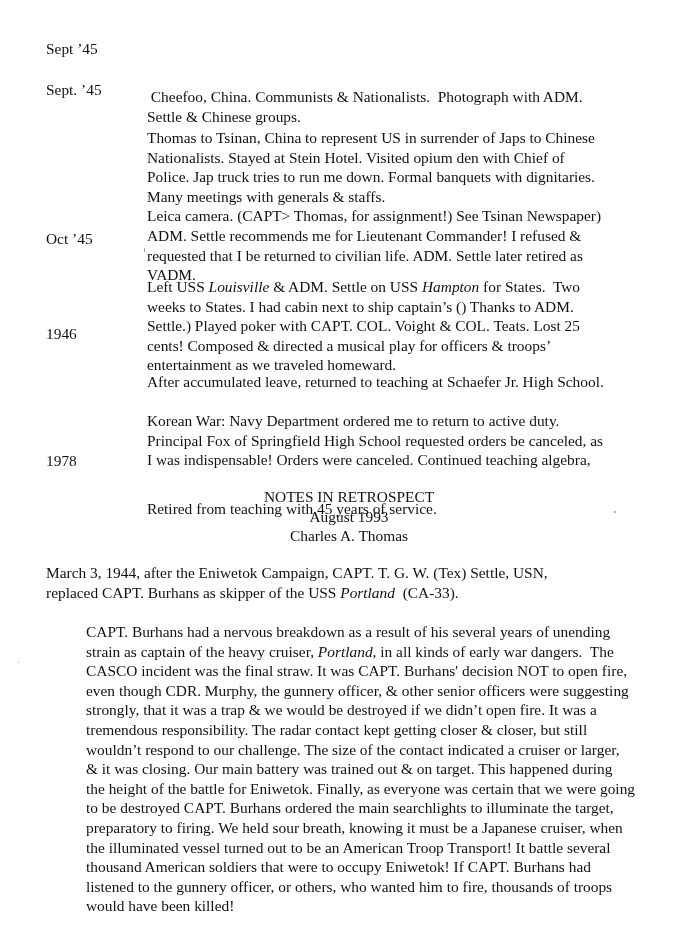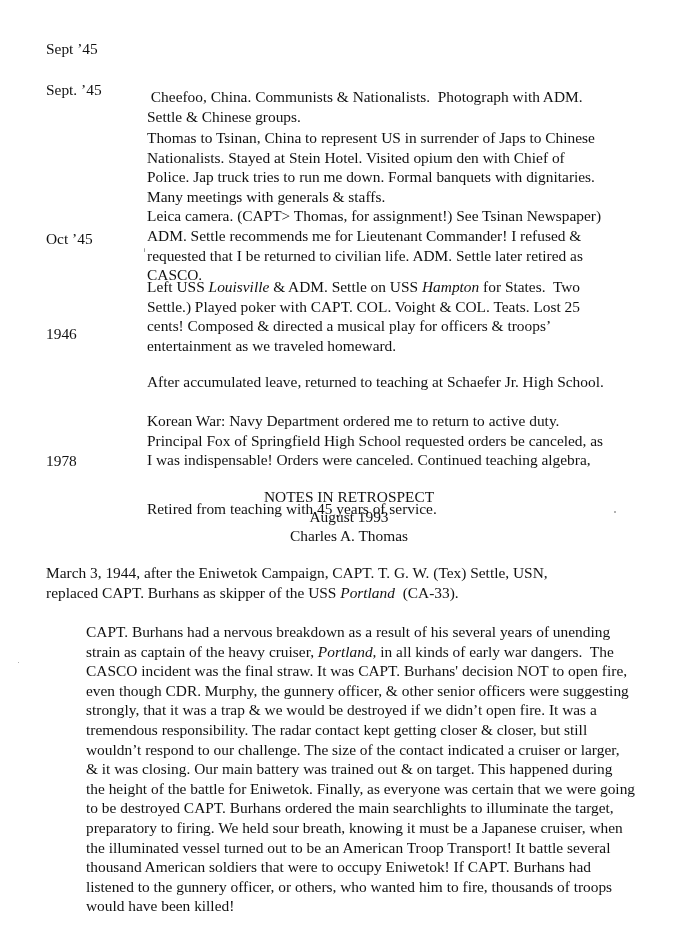--- a/index.html
+++ b/index.html
@@ -82,28 +82,29 @@
   <div class="entry" style="top:80px;">
     <span class="entry-date">Sept. ’45</span>
     <div class="entry-body">
       <span class="line">Thomas to Tsinan, China to represent US in surrender of Japs to Chinese</span>
       <span class="line">Nationalists.  Stayed at Stein Hotel. Visited opium den with Chief of</span>
       <span class="line">Police.  Jap truck tries to run me down.  Formal banquets with dignitaries.</span>
       <span class="line">Many meetings with generals &amp; staffs.</span>
       <span class="line">Leica camera. (CAPT&gt; Thomas, for assignment!)  See Tsinan Newspaper)</span>
       <span class="line">ADM. Settle recommends me for Lieutenant Commander!  I refused &amp;</span>
       <span class="line">requested that I be returned to civilian life.  ADM. Settle later retired as</span>
-      <span class="line">CASCO.</span>
+      <span class="line">VADM.</span>
     </div>
   </div>
 
   <div class="entry" style="top:229px;">
     <span class="entry-date">Oct ’45</span>
     <div class="entry-body">
       <span class="line" style="white-space:pre;"><span>Left USS </span><i>Louisville</i><span> &amp; ADM. Settle on USS </span><i>Hampton</i><span> for States.  Two</span></span>
+      <span class="line">weeks to States.  I had cabin next to ship captain’s () Thanks to ADM.</span>
       <span class="line">Settle.)  Played poker with CAPT. COL. Voight &amp; COL. Teats.  Lost 25</span>
       <span class="line">cents!  Composed &amp; directed a musical play for officers &amp; troops’</span>
       <span class="line">entertainment as we traveled homeward.</span>
     </div>
   </div>
 
   <div class="entry" style="top:324px;">
     <span class="entry-date">1946</span>
     <div class="entry-body">
       <span class="line">After accumulated leave, returned to teaching at Schaefer Jr. High School.</span>

